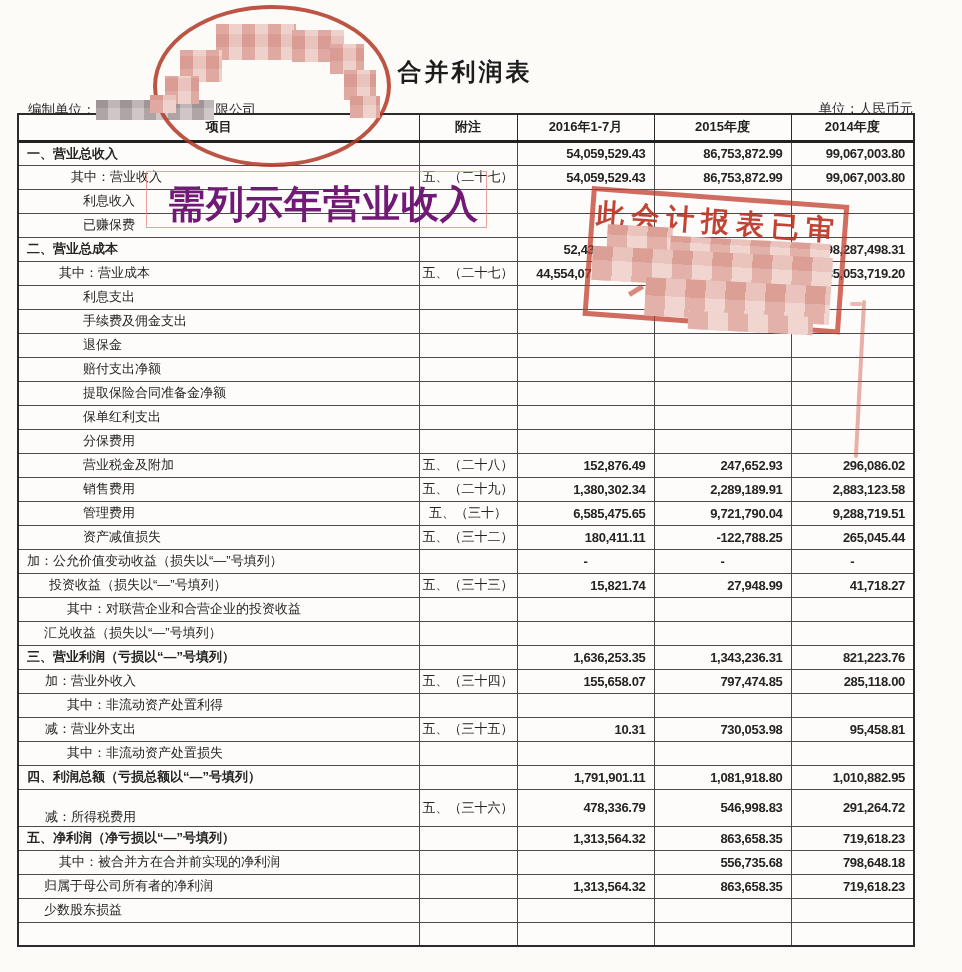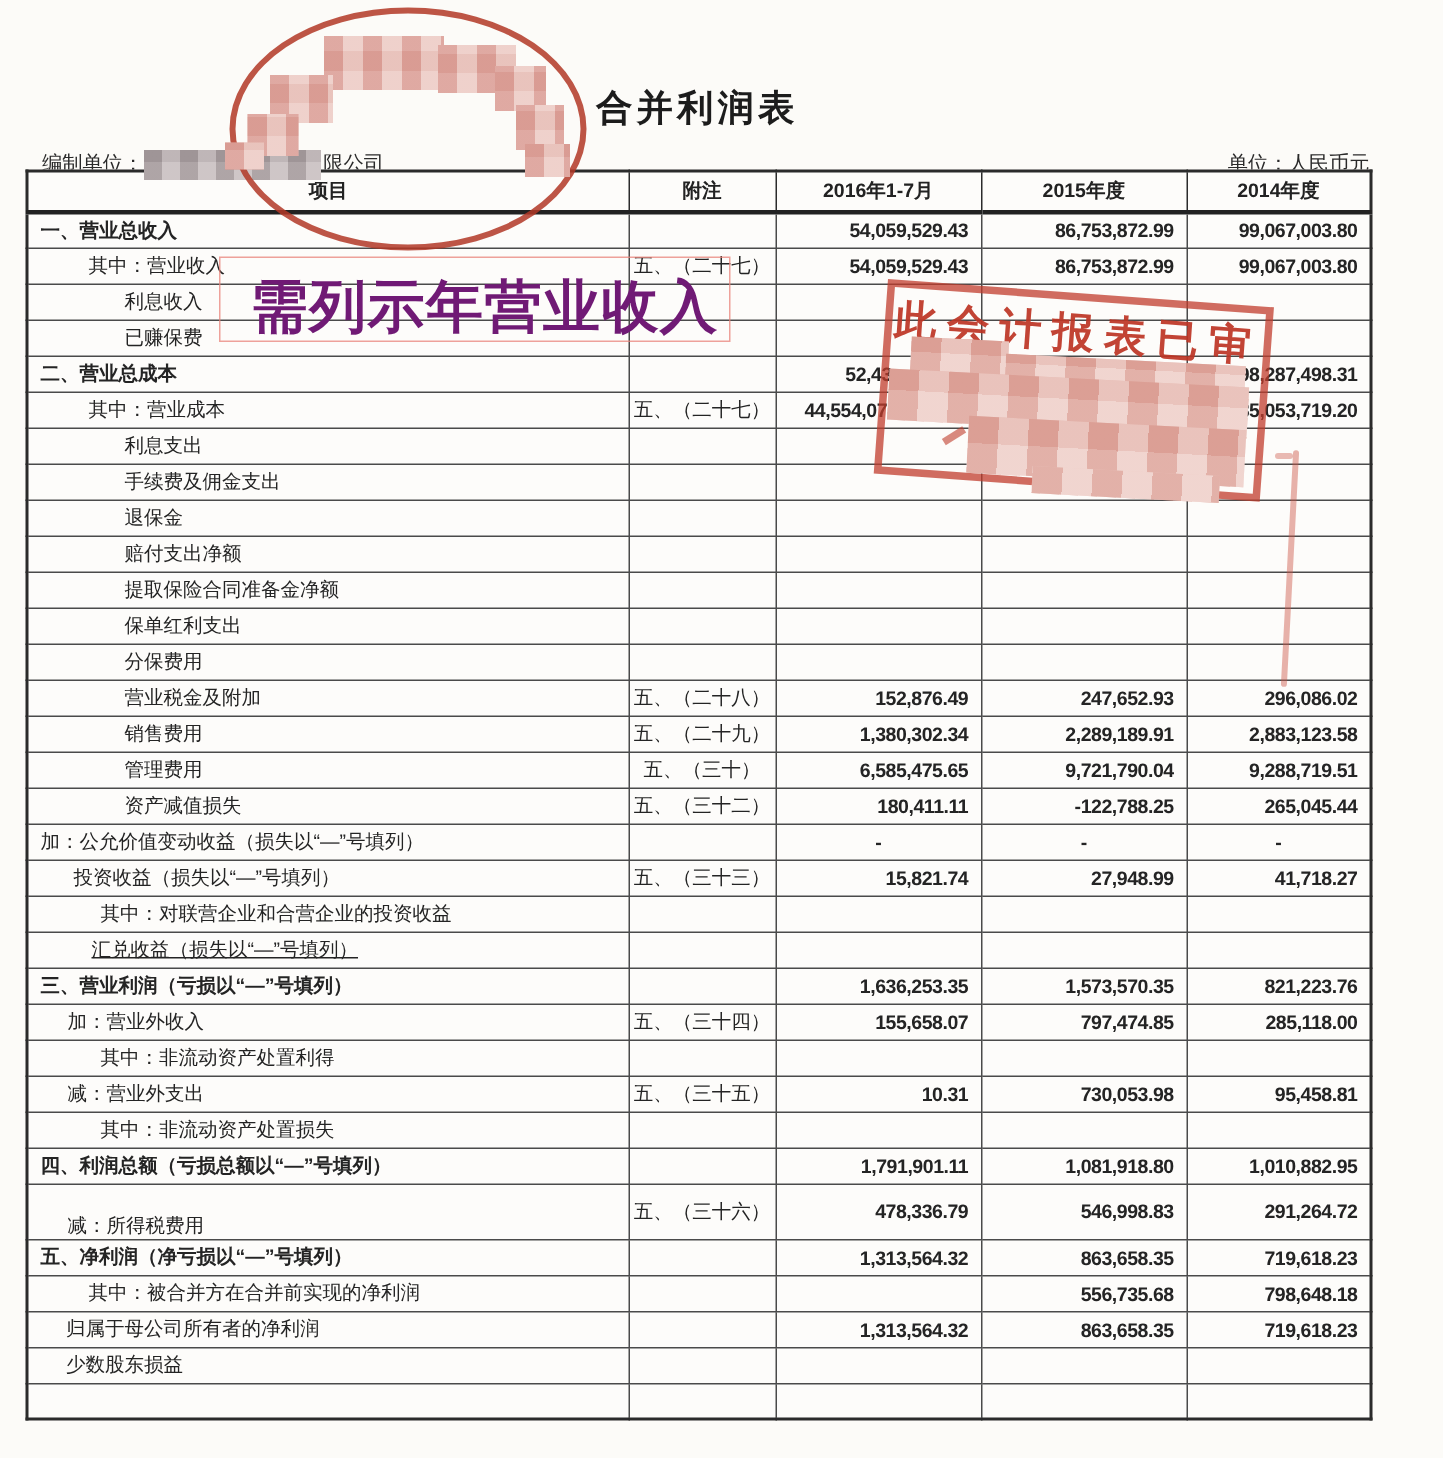--- a/index.html
+++ b/index.html
@@ -107,21 +107,21 @@
     </thead>
     <tbody>
         <tr class="sect ">
           <td class="c-item"><span style="padding-left: 8px;">一、营业总收入</span></td>
           <td class="c-note"></td>
           <td class="c-val v1">54,059,529.43</td>
           <td class="c-val v2">86,753,872.99</td>
           <td class="c-val v3">99,067,003.80</td>
         </tr>
         <tr class="">
-          <td class="c-item"><span style="padding-left: 40px;">其中：营业收入</span></td>
+          <td class="c-item"><span style="padding-left: 52px;">其中：营业收入</span></td>
           <td class="c-note">五、（二十七）</td>
           <td class="c-val v1">54,059,529.43</td>
           <td class="c-val v2">86,753,872.99</td>
           <td class="c-val v3">99,067,003.80</td>
         </tr>
         <tr class="">
           <td class="c-item"><span style="padding-left: 64px;">利息收入</span></td>
           <td class="c-note"></td>
           <td class="c-val v1"></td>
           <td class="c-val v2"></td>
@@ -240,31 +240,31 @@
           <td class="c-val v3">41,718.27</td>
         </tr>
         <tr class="">
           <td class="c-item"><span style="padding-left: 48px;">其中：对联营企业和合营企业的投资收益</span></td>
           <td class="c-note"></td>
           <td class="c-val v1"></td>
           <td class="c-val v2"></td>
           <td class="c-val v3"></td>
         </tr>
         <tr class="">
-          <td class="c-item"><span style="padding-left: 42px; text-decoration: underline;">汇兑收益（损失以“—”号填列）</span></td>
+          <td class="c-item"><span style="padding-left: 25px;">汇兑收益（损失以“—”号填列）</span></td>
           <td class="c-note"></td>
           <td class="c-val v1"></td>
           <td class="c-val v2"></td>
           <td class="c-val v3"></td>
         </tr>
         <tr class="sect ">
           <td class="c-item"><span style="padding-left: 8px;">三、营业利润（亏损以“—”号填列）</span></td>
           <td class="c-note"></td>
           <td class="c-val v1">1,636,253.35</td>
-          <td class="c-val v2">1,573,570.35</td>
+          <td class="c-val v2">1,343,236.31</td>
           <td class="c-val v3">821,223.76</td>
         </tr>
         <tr class="">
           <td class="c-item"><span style="padding-left: 26px;">加：营业外收入</span></td>
           <td class="c-note">五、（三十四）</td>
           <td class="c-val v1">155,658.07</td>
           <td class="c-val v2">797,474.85</td>
           <td class="c-val v3">285,118.00</td>
         </tr>
         <tr class="">

